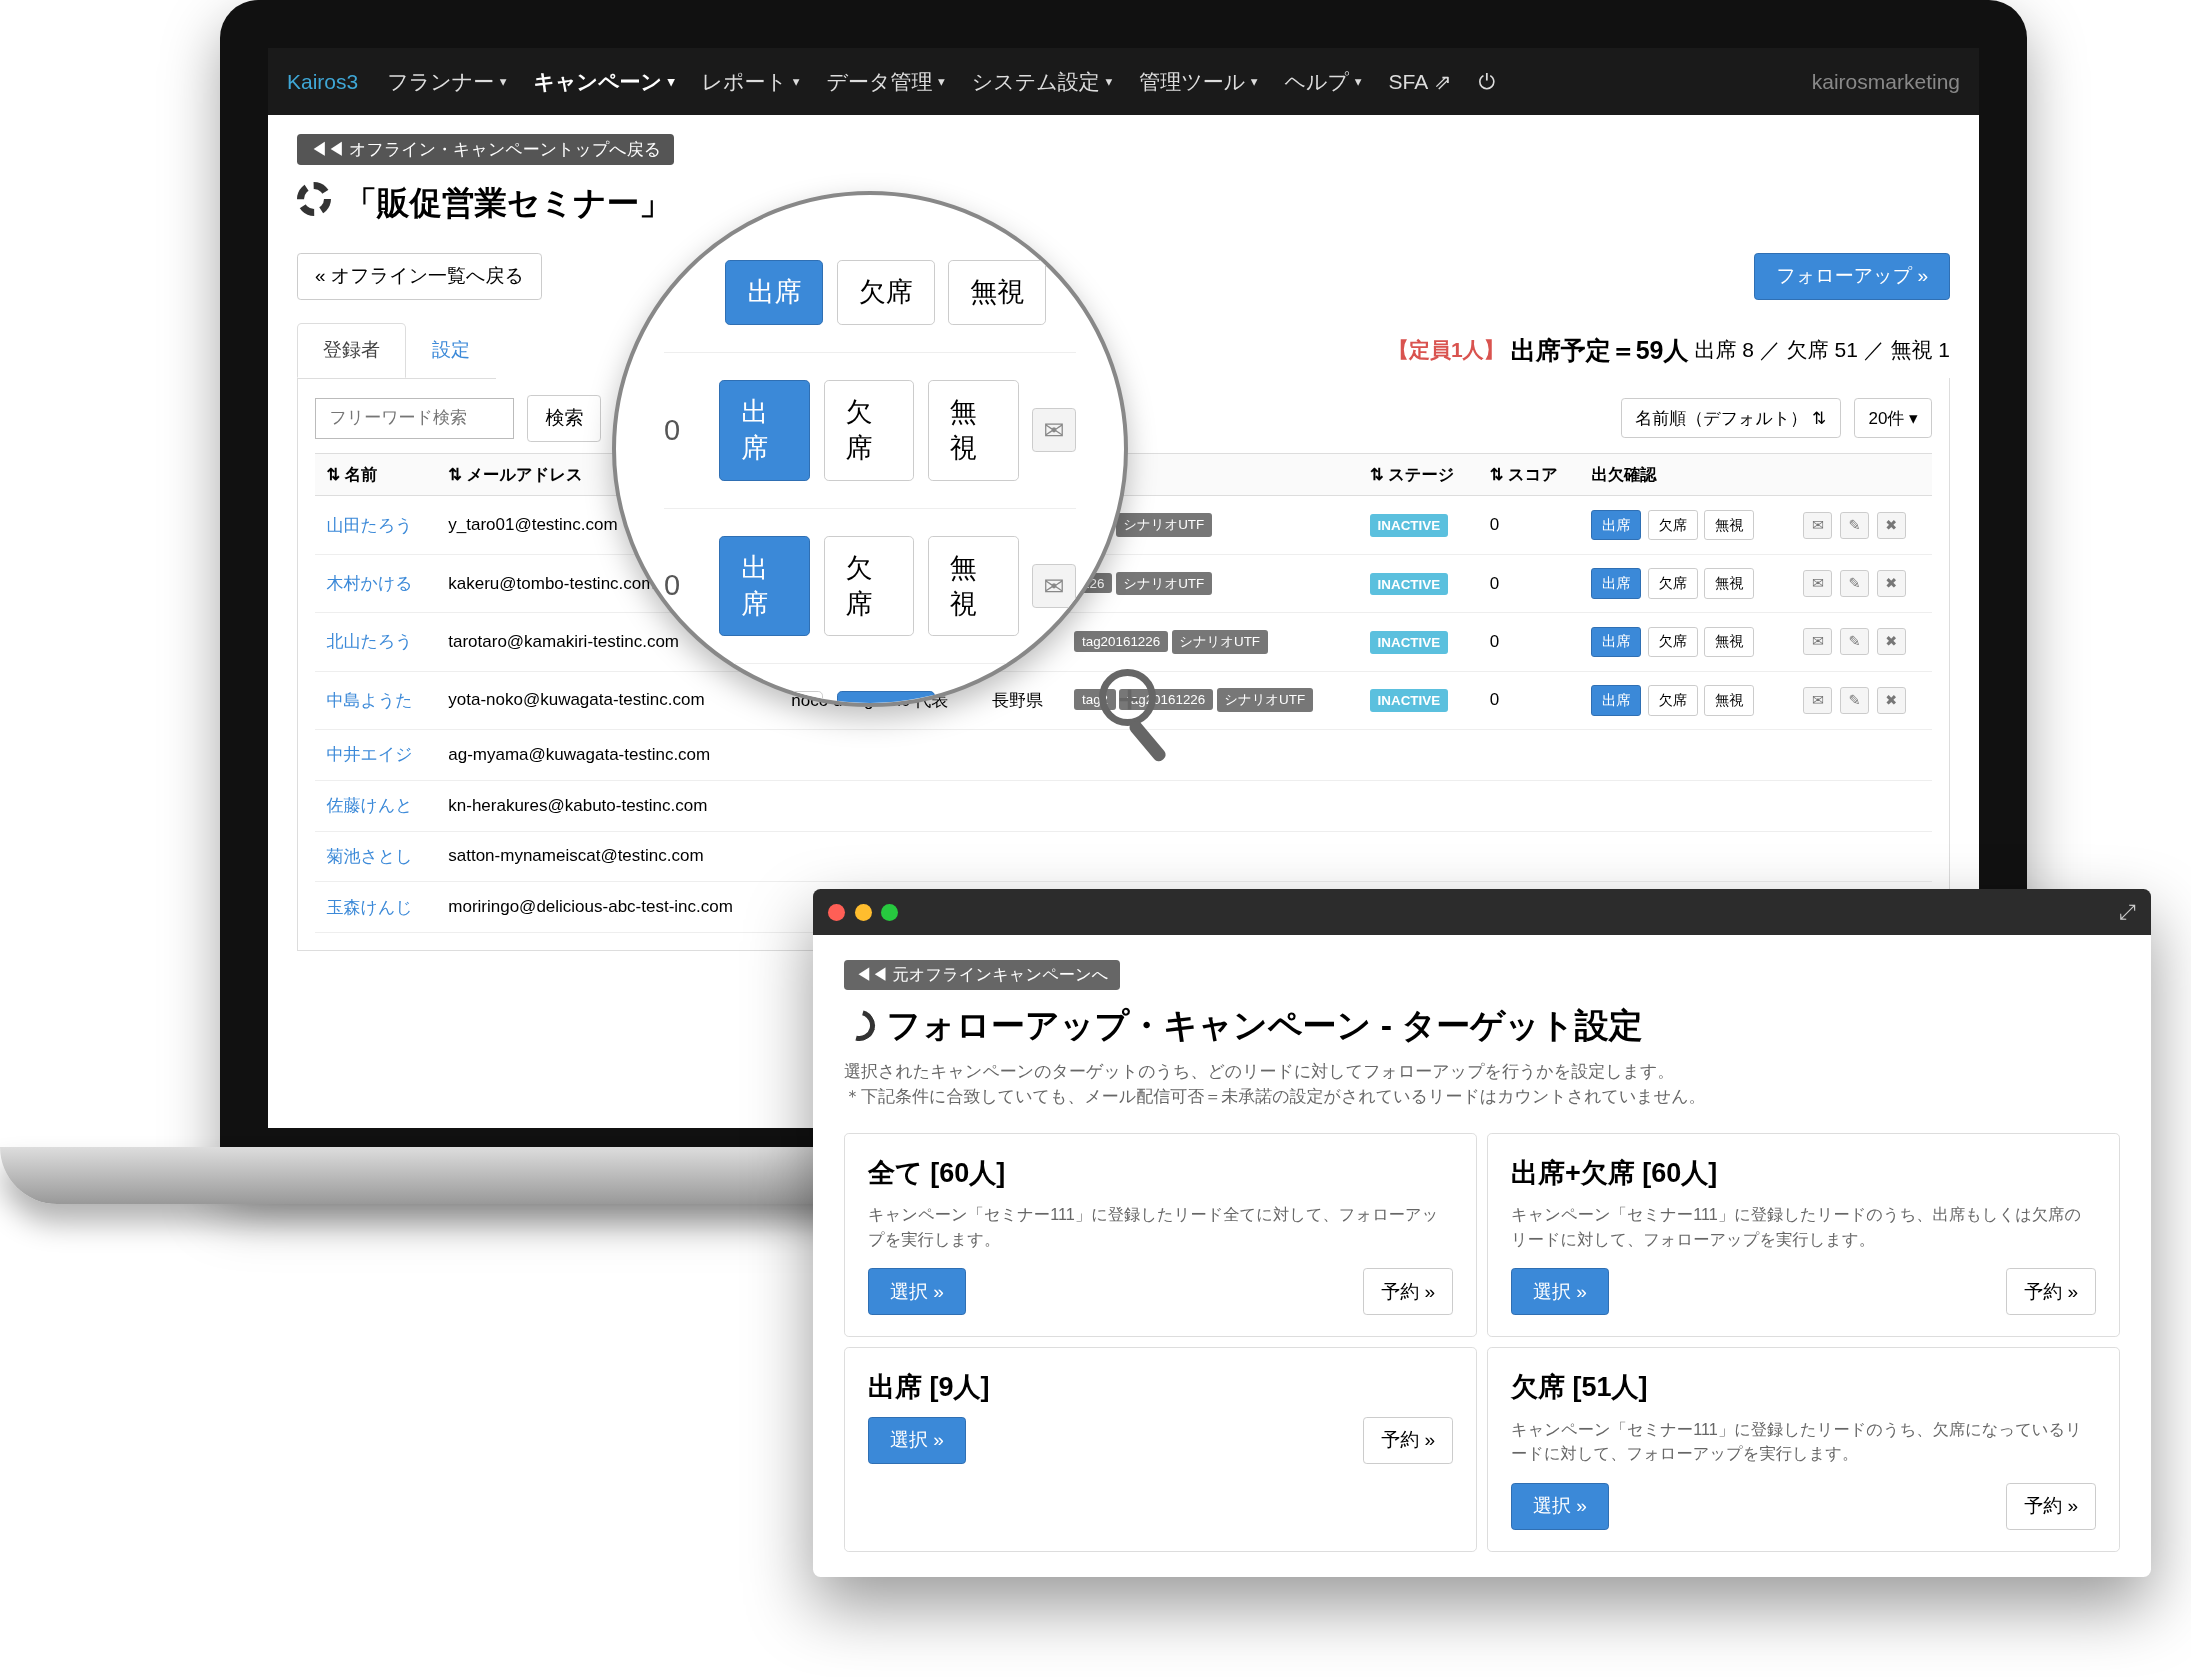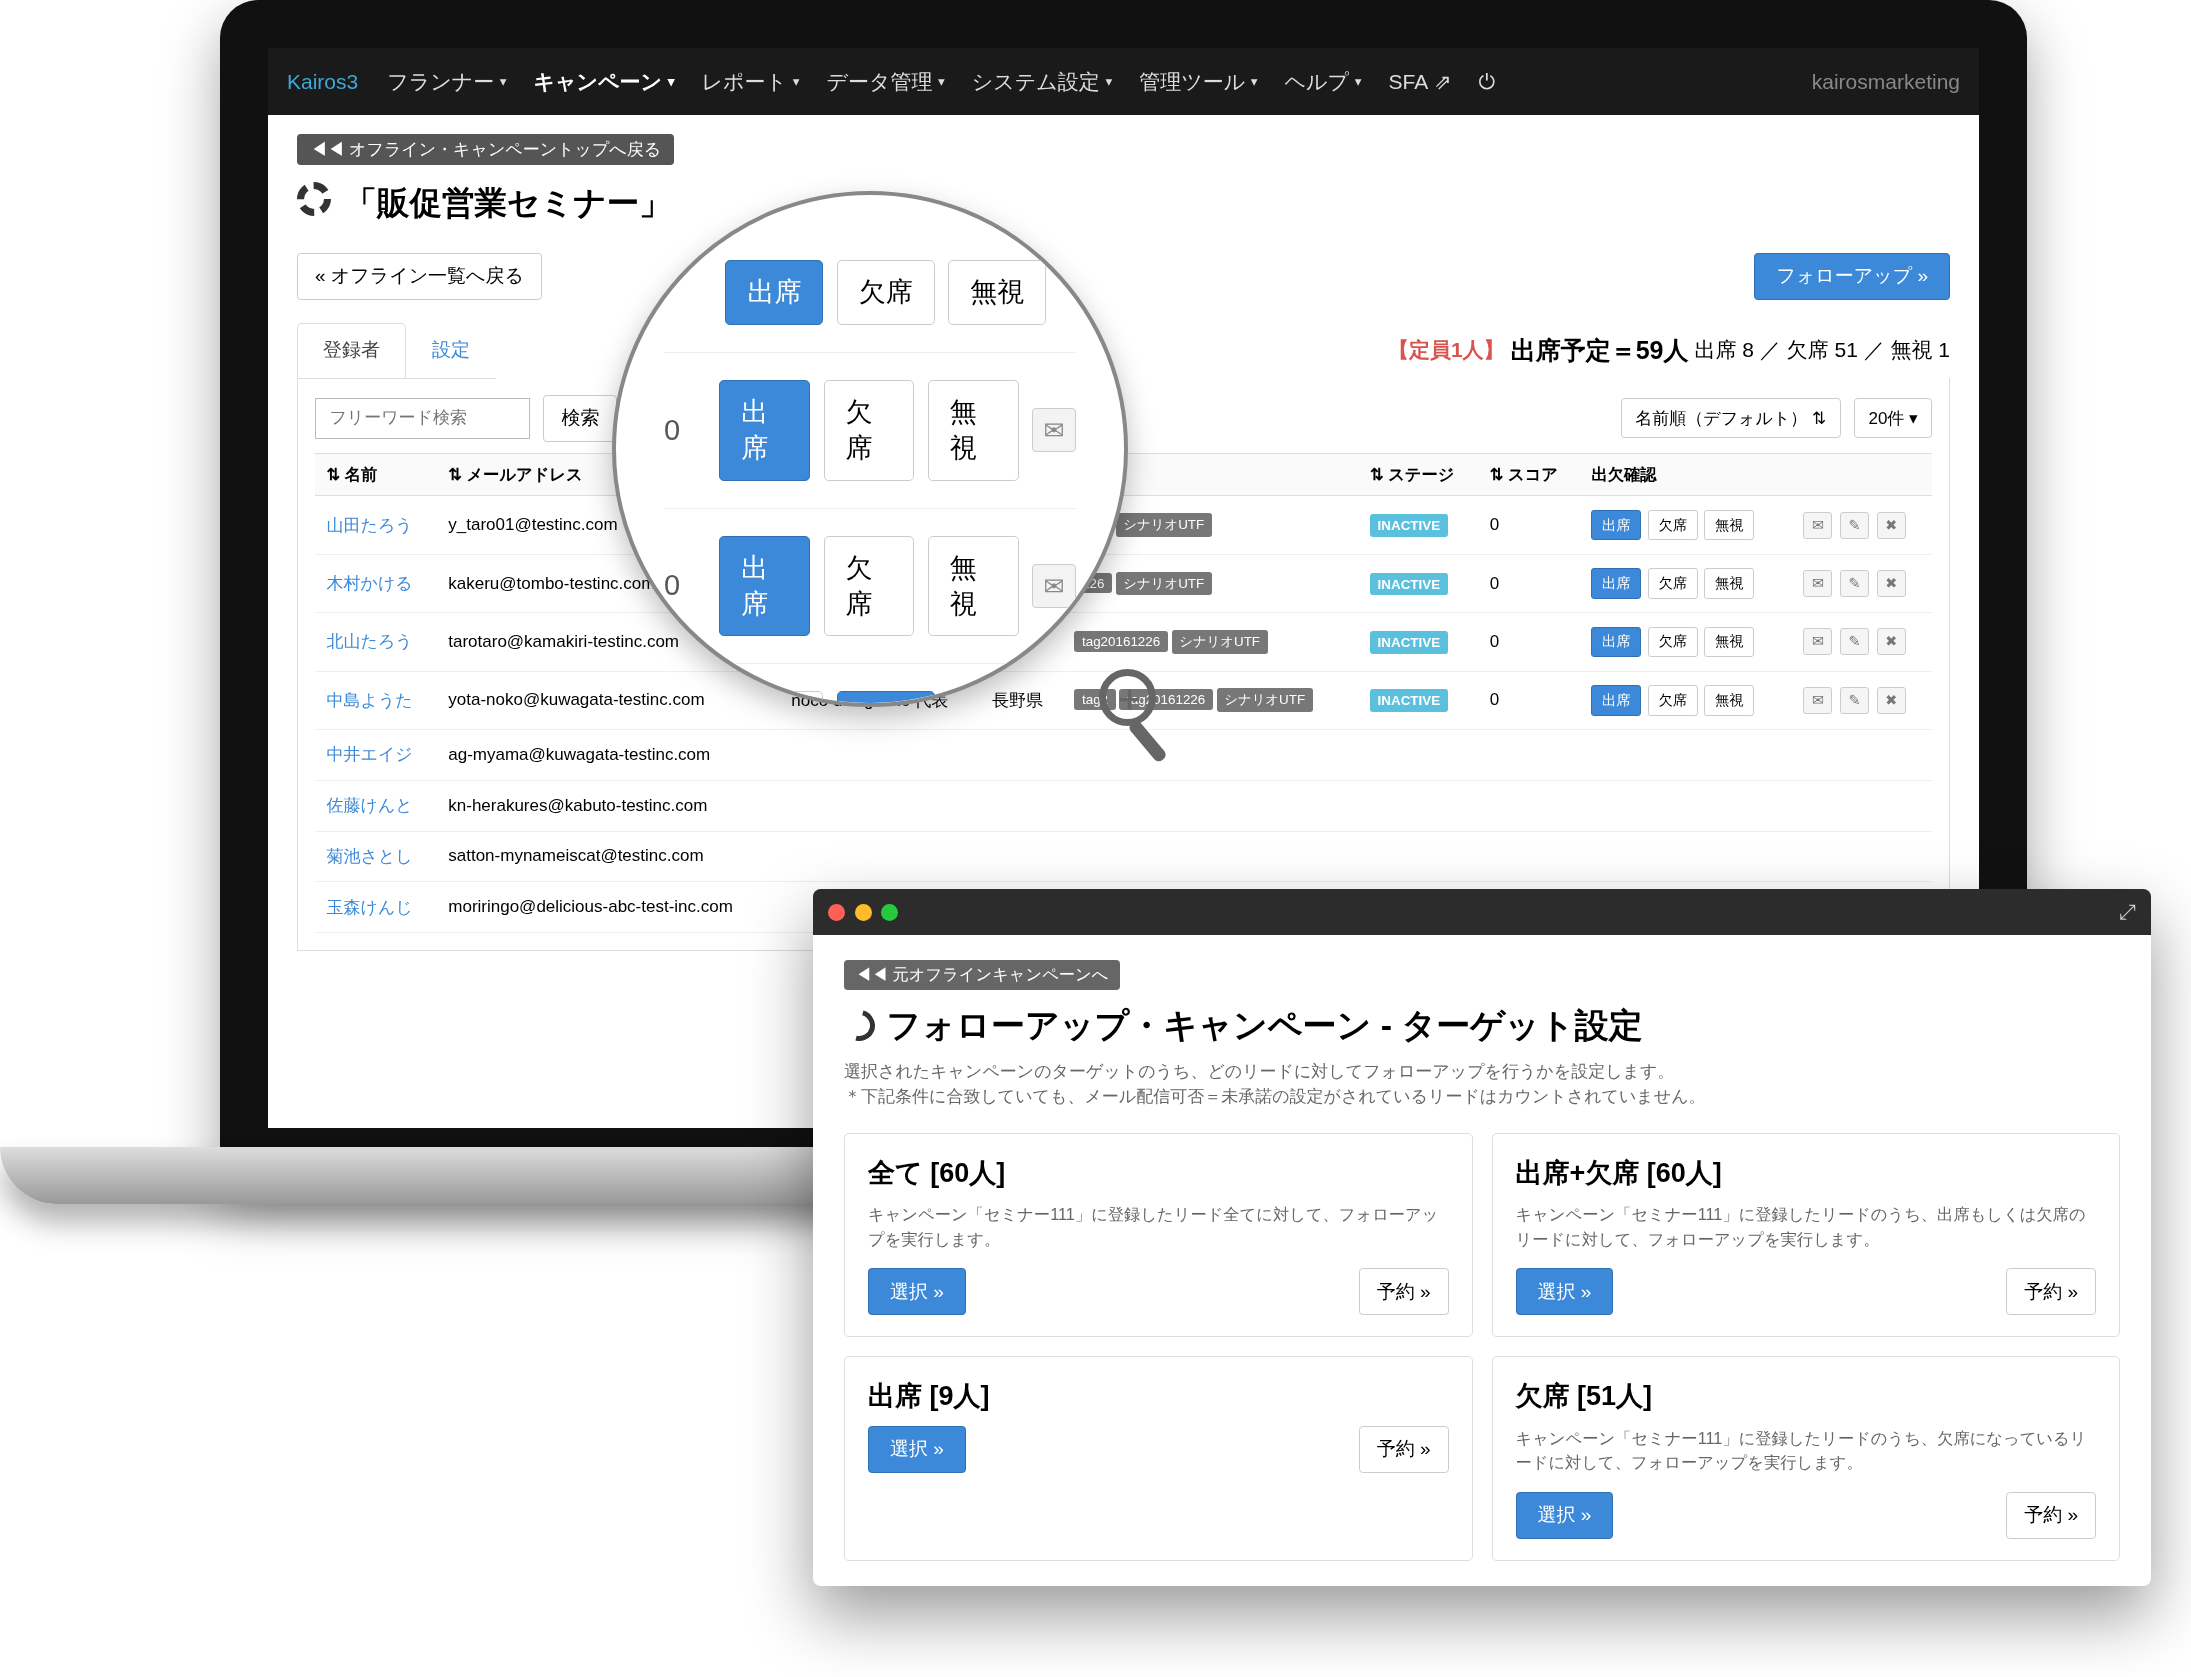--- a/index.html
+++ b/index.html
@@ -23,21 +23,21 @@
 .btn-plain{background:#fff;border:1px solid #ccc;padding:9.6px 17px;font-size:19px;border-radius:3.8px;cursor:pointer}
 .btn-primary{background:#3b89d8;color:#fff;border:1px solid #2f6fb3;padding:9.6px 21px;font-size:19px;border-radius:3.8px;cursor:pointer}
 .tabs{display:flex;border-bottom:1px solid #ddd;margin-bottom:-1px}
 .tab{padding:13.4px 25px;font-size:19px;border:1px solid transparent;color:#3b89d8;cursor:pointer}
 .tab.active{border:1px solid #ddd;border-bottom-color:#fff;border-radius:4.8px 4.8px 0 0;color:#444}
 .stats{margin-left:auto;display:flex;align-items:center;gap:6px;font-size:21px}
 .cap{color:#d9534f;font-weight:700}
 .big{font-weight:700;font-size:25px}
 .panel{border:1px solid #ddd;border-top:none;padding:17px}
 .search-row{display:flex;gap:13.4px;align-items:center;margin-bottom:11.5px}
-.search-input{border:1px solid #bbb;padding:9.6px 13.4px;width:215px;font-size:17px;color:#999}
+.search-input{border:1px solid #bbb;padding:9.6px 13.4px;width:199px;font-size:17px;color:#999}
 .select{border:1px solid #ccc;padding:7.6px 13.4px;font-size:17px;background:#fff;border-radius:3.8px}
 .tbl{width:100%;border-collapse:collapse;font-size:17px}
 .tbl th{text-align:left;padding:9.6px 11.5px;border-top:1px solid #ddd;border-bottom:1px solid #ddd;background:#fafafa;font-weight:600;font-size:16.3px}
 .tbl td{padding:13.4px 11.5px;border-bottom:1px solid #eee;vertical-align:middle}
 .tbl a{color:#3b89d8;text-decoration:none}
 .tag{display:inline-block;background:#777;color:#fff;font-size:13.4px;padding:2.9px 7.6px;border-radius:2.9px;margin-right:3.8px}
 .badge-inactive{background:#5bc0de;color:#fff;font-size:13.4px;padding:3.8px 7.6px;border-radius:2.9px;font-weight:700}
 .attbtn{display:inline-block;padding:4.8px 9.6px;font-size:14.3px;border:1px solid #ccc;background:#fff;border-radius:2.9px;margin-right:1.9px;cursor:pointer}
 .attbtn.sel{background:#3b89d8;color:#fff;border-color:#2f6fb3}
 .iconbtn{display:inline-block;width:29px;height:27px;border:1px solid #ccc;background:#f5f5f5;border-radius:2.9px;margin-left:2.9px;text-align:center;line-height:25px;font-size:14.3px;color:#777;cursor:pointer}
@@ -59,21 +59,21 @@
 .popup{position:absolute;left:813px;top:889px;width:1338px;background:#fff;box-shadow:0 29px 67px rgba(0,0,0,.4);border-radius:7.6px;overflow:hidden}
 .popup-bar{height:46px;background:#2c2c2c;display:flex;align-items:center;padding:0 15.3px}
 .dot{width:17px;height:17px;border-radius:50%;margin-right:9.6px}
 .dot.r{background:#ff5f56}.dot.y{background:#ffbd2e}.dot.g{background:#27c93f}
 .expand{margin-left:auto;color:#ccc;font-size:21px}
 .popup-body{padding:25px 31px}
 .pop-back{display:inline-block;background:#666;color:#fff;font-size:16.3px;padding:3.8px 11.5px;border-radius:3.8px}
 .pop-title{display:flex;align-items:center;font-size:34px;font-weight:600;margin:13.4px 0 9.6px}
 .pop-icon{width:31px;height:31px;border:5.7px solid #333;border-top-color:transparent;border-left-color:transparent;border-radius:50%;margin-right:11.5px;transform:rotate(-30deg)}
 .pop-desc{font-size:17px;color:#666;line-height:1.5}
-.cards{display:grid;grid-template-columns:1fr 1fr;gap:19px;margin-top:23px}
+.cards{display:grid;grid-template-columns:1fr 1fr;gap:10px;margin-top:23px}
 .card{border:1px solid #ddd;border-radius:4.8px;padding:21px 23px}
 .card h3{font-size:27px;margin-bottom:11.5px}
 .card p{font-size:16.3px;color:#666;line-height:1.5;margin-bottom:17px}
 .card-actions{display:flex;align-items:center}
 .card-actions .spacer{flex:1}
 </style>
 </head>
 <body>
 
 <div class="laptop-bg">

